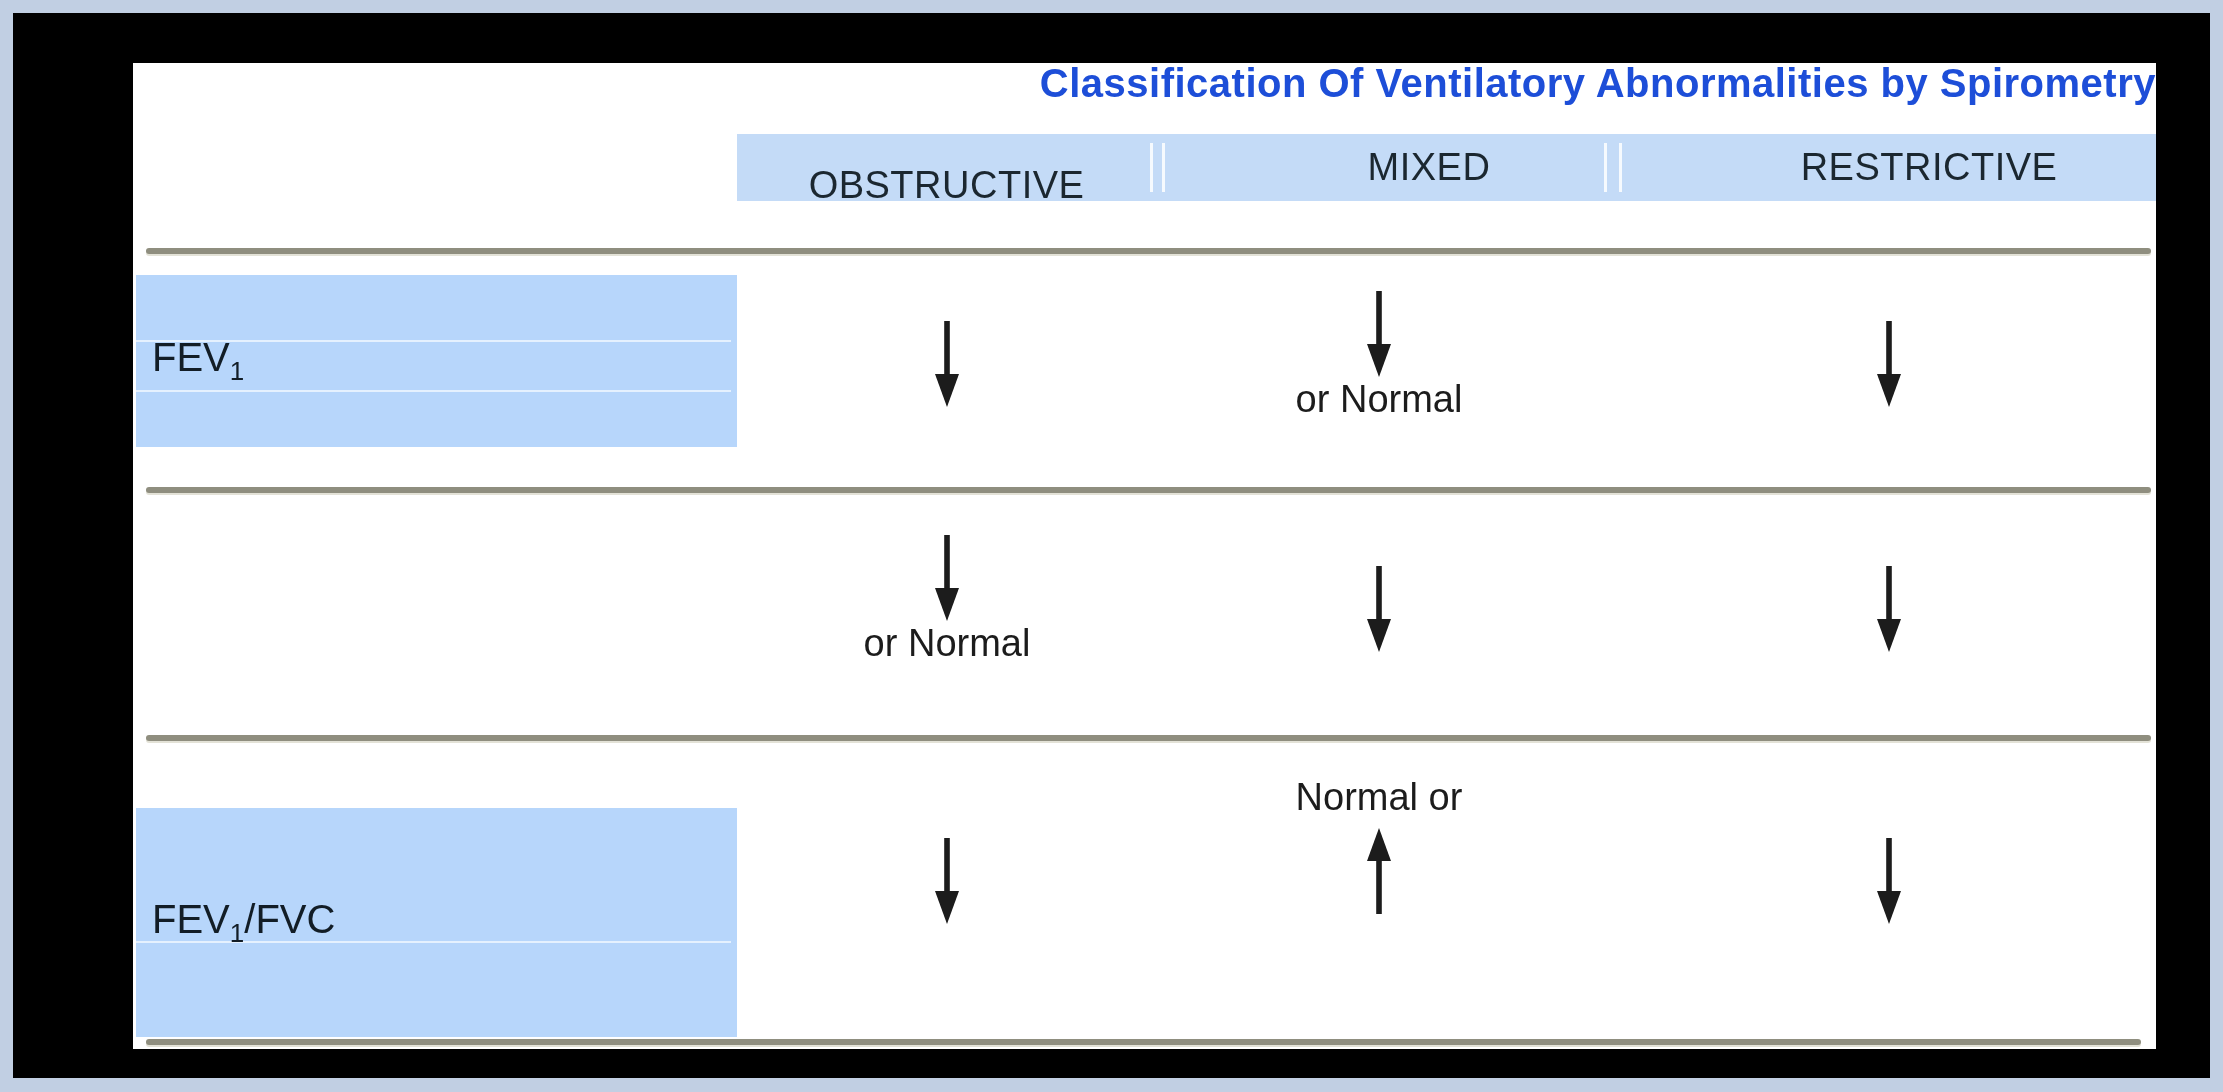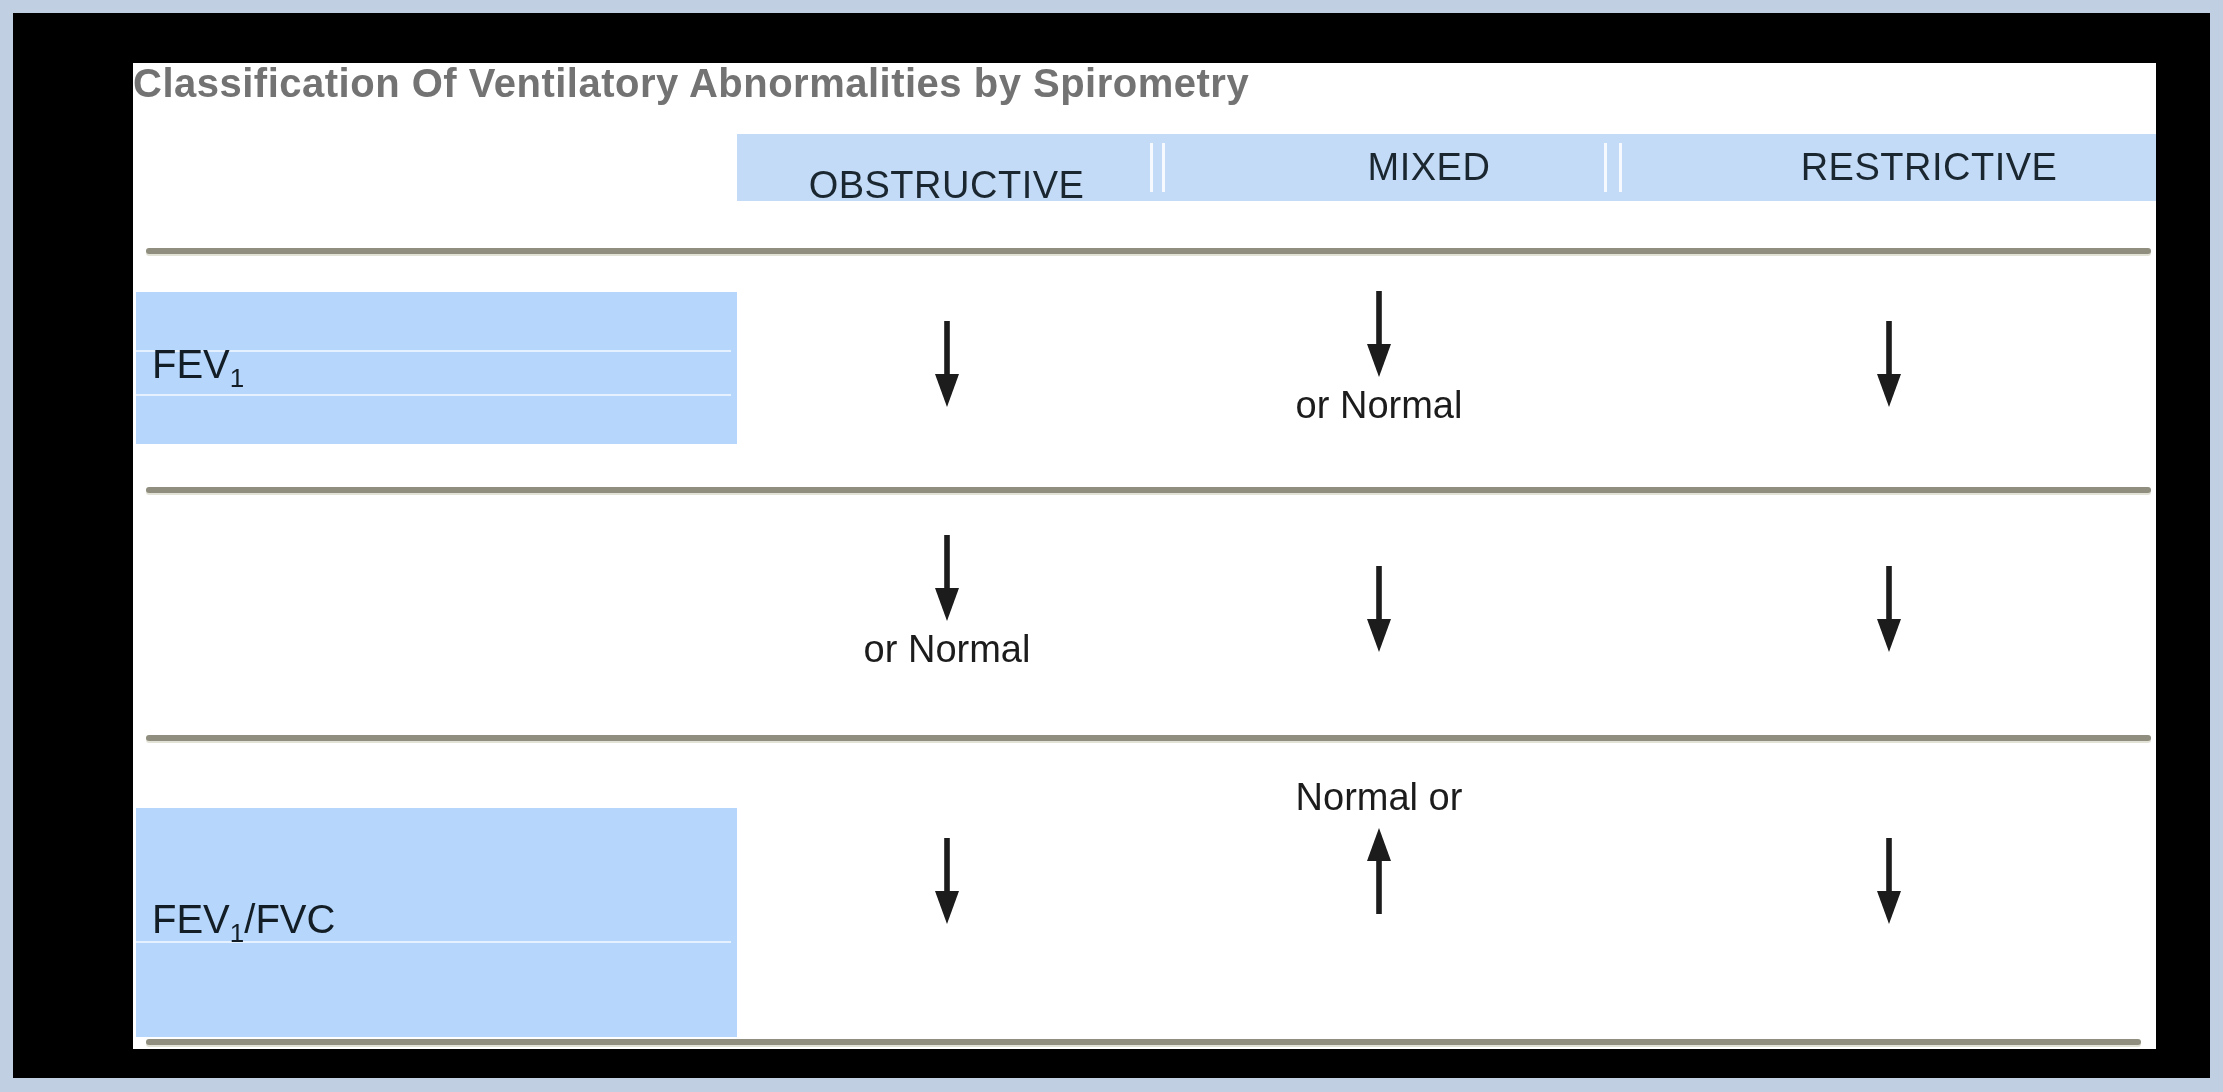--- a/index.html
+++ b/index.html
@@ -22,22 +22,22 @@
   
   .sheet {
     position:absolute; left:120px; top:50px;
     width:2023px; height:986px;
     background:#ffffff;
     color:#1c1c1c;
   }
 
   .title {
     position:absolute; top:-4px; left:0; width:100%;
-    text-align:left;
-    font-size:40px; font-weight:bold; color:#737373;
+    text-align:right;
+    font-size:40px; font-weight:bold; color:#1d4ed8;
     line-height:48px;
     letter-spacing:0.5px;
     white-space:nowrap;
   }
 
   
   .header-band {
     position:absolute; left:604px; top:71px;
     width:1419px; height:67px;
     background:#c4dbf7;
@@ -70,21 +70,21 @@
   .rule2 { top:424px; }
   .rule3 { top:672px; }
   .rule4 { top:976px; width:1995px; }
 
   
   .rowbox {
     position:absolute; left:3px; width:601px;
     background:#b7d6fb;
     display:flex; align-items:center;
   }
-  .rb1 { top:229px; height:152px; }
+  .rb1 { top:212px; height:172px; }
   .rb2 { top:458px; height:169px; }
   .rb3 { top:703px; height:229px;margin-top:42px; }
   .rowlabel {
     position:relative;
     padding-left:16px;
     font-size:40px; color:#121d26;
     z-index:2;
   }
   .rowlabel sub { font-size:26px; }
   .boxline {
@@ -115,21 +115,21 @@
   .r3.mix { top:775px; }
 
   .arrow { width:32px; height:86px; }
   .arrow svg { display:block; width:32px; height:86px; }
   .arrow.dir-up svg { transform:rotate(180deg); }
 
   .celltext {
     font-size:38px; color:#1c1c1c;
     line-height:44px;
     white-space:nowrap;
-    margin-top:6px;
+    margin-top:0;
   }
   .r3.res .celltext { margin-top:0; margin-bottom:9px; }
 </style>
 </head>
 <body>
 
 <div class="page">
   <div class="frame">
     <div class="sheet">
 

